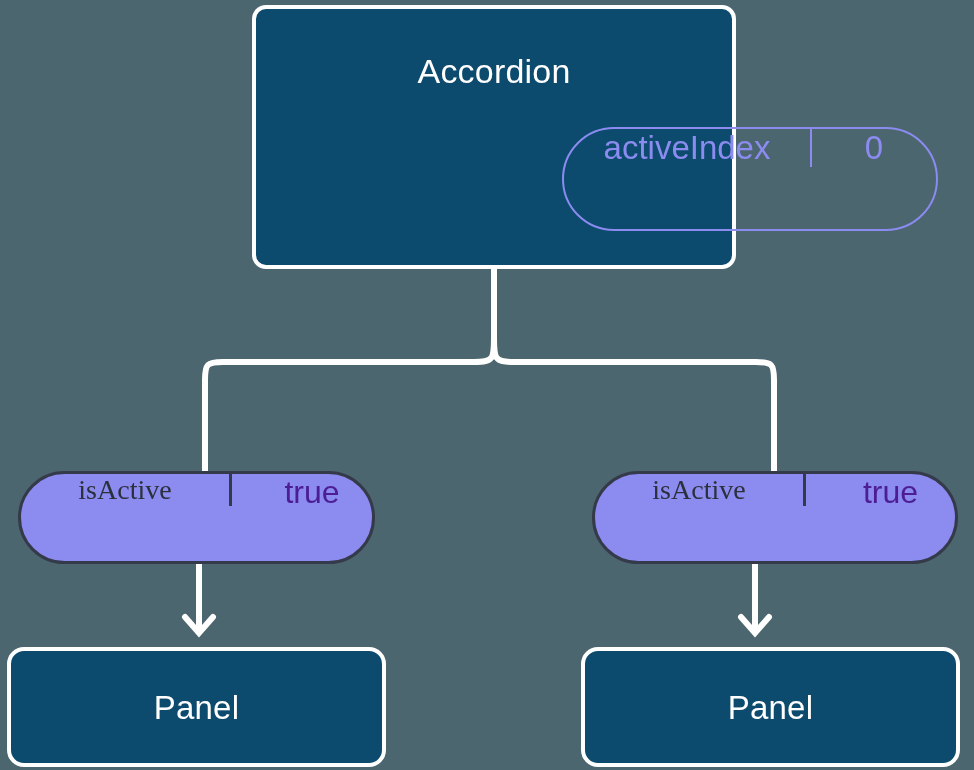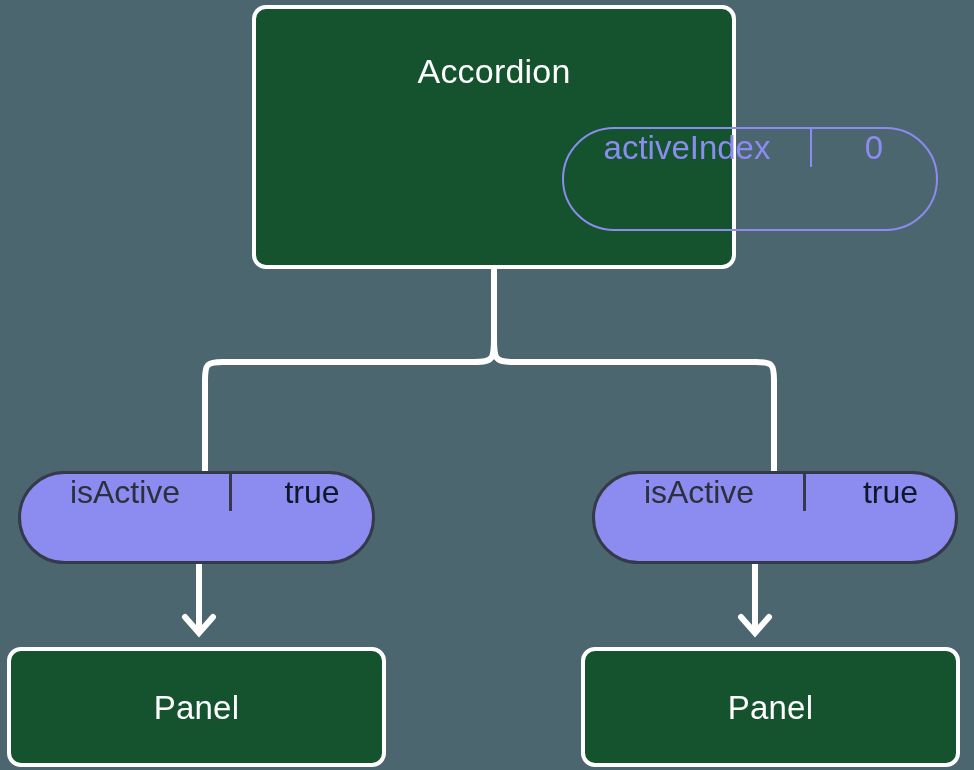--- a/index.html
+++ b/index.html
@@ -26,21 +26,21 @@
     top: 0;
     width: 974px;
     height: 770px;
     pointer-events: none;
   }
 
   
   .node-box {
     position: absolute;
     box-sizing: border-box;
-    background: #14532d;
+    background: #0c4a6e;
     border: 4px solid #ffffff;
     border-radius: 14px;
     display: flex;
     flex-direction: column;
     align-items: center;
   }
   .node-title {
     color: #ffffff;
     font-size: 34px;
     letter-spacing: 0.2px;
@@ -101,24 +101,25 @@
   
   .prop-pill {
     top: 471px;
     height: 93px;
     border: 3px solid #343a49;
     background: #8b8bf0;
   }
   .prop-pill .pill-key {
     border-right: 3px solid #343a49;
     color: #2b303c;
-    font-size: 32px;
+    font-size: 28px;
+    font-family: Liberation Serif, serif;
   }
   .prop-pill .pill-val {
-    color: #0f172a;
+    color: #4c1d95;
     font-size: 32px;
     margin-left: 20px;
   }
   #prop-pill-left {
     left: 18px;
     width: 357px;
   }
   #prop-pill-left .pill-key { width: 211px; }
   #prop-pill-left .pill-val { flex: 1; }
 
@@ -127,20 +128,21 @@
     width: 366px;
   }
   #prop-pill-right .pill-key { width: 211px; }
   #prop-pill-right .pill-val { flex: 1; }
 
   
   .panel-box {
     top: 647px;
     height: 120px;
     justify-content: center;
+    border-radius: 17px;
   }
   .panel-box .node-title {
     font-size: 33px;
   }
   #panel-left {
     left: 7px;
     width: 379px;
   }
   #panel-right {
     left: 581px;

